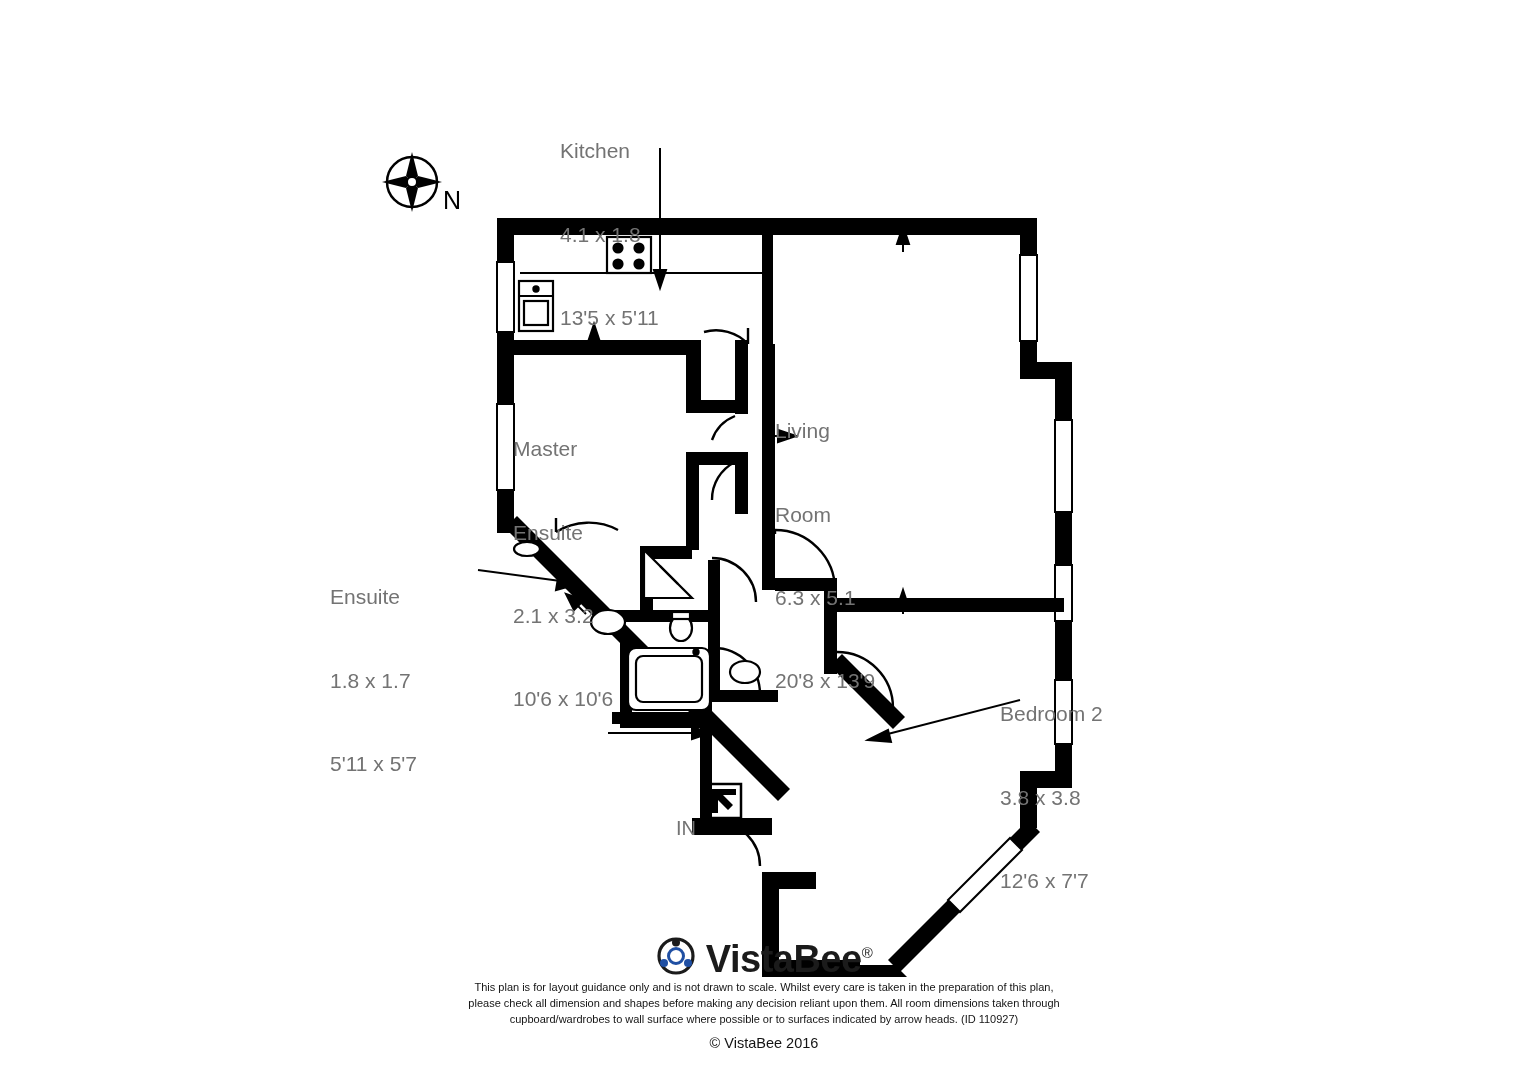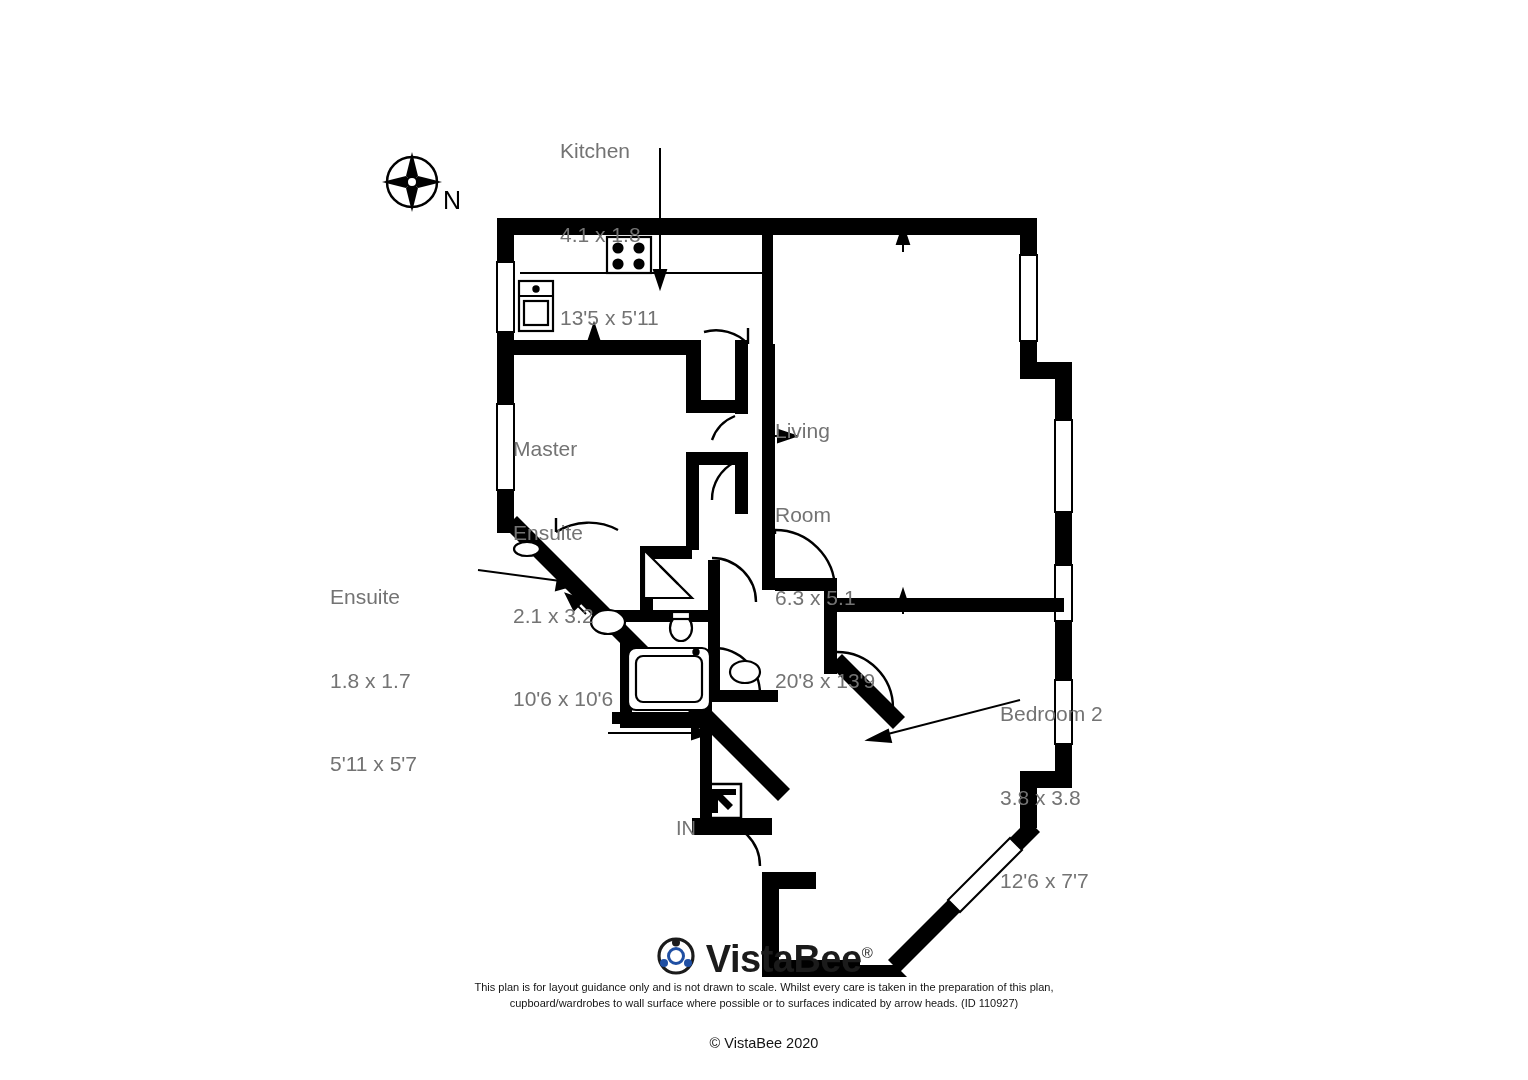--- a/index.html
+++ b/index.html
@@ -323,18 +323,19 @@
         <circle cx="20" cy="6.5" r="4" fill="#1b1b1b"></circle>
         <circle cx="32" cy="27" r="4" fill="#1f4fa3"></circle>
         <circle cx="8" cy="27" r="4" fill="#1f4fa3"></circle>
       </svg>
       <span class="brand-text"><span>Vista</span><span class="bee">Bee</span><span class="brand-reg">®</span></span>
     </span>
   </div>
 
   <div class="disclaimer">
     <span class="ln">This plan is for layout guidance only and is not drawn to scale. Whilst every care is taken in the preparation of this plan,</span>
+    <span class="ln">please check all dimension and shapes before making any decision reliant upon them. All room dimensions taken through</span>
     <span class="ln">cupboard/wardrobes to wall surface where possible or to surfaces indicated by arrow heads. (ID 110927)</span>
   </div>
 
-  <div class="copyright">© VistaBee 2020</div>
+  <div class="copyright">© VistaBee 2016</div>
 
 </div>
 
 </body></html>

